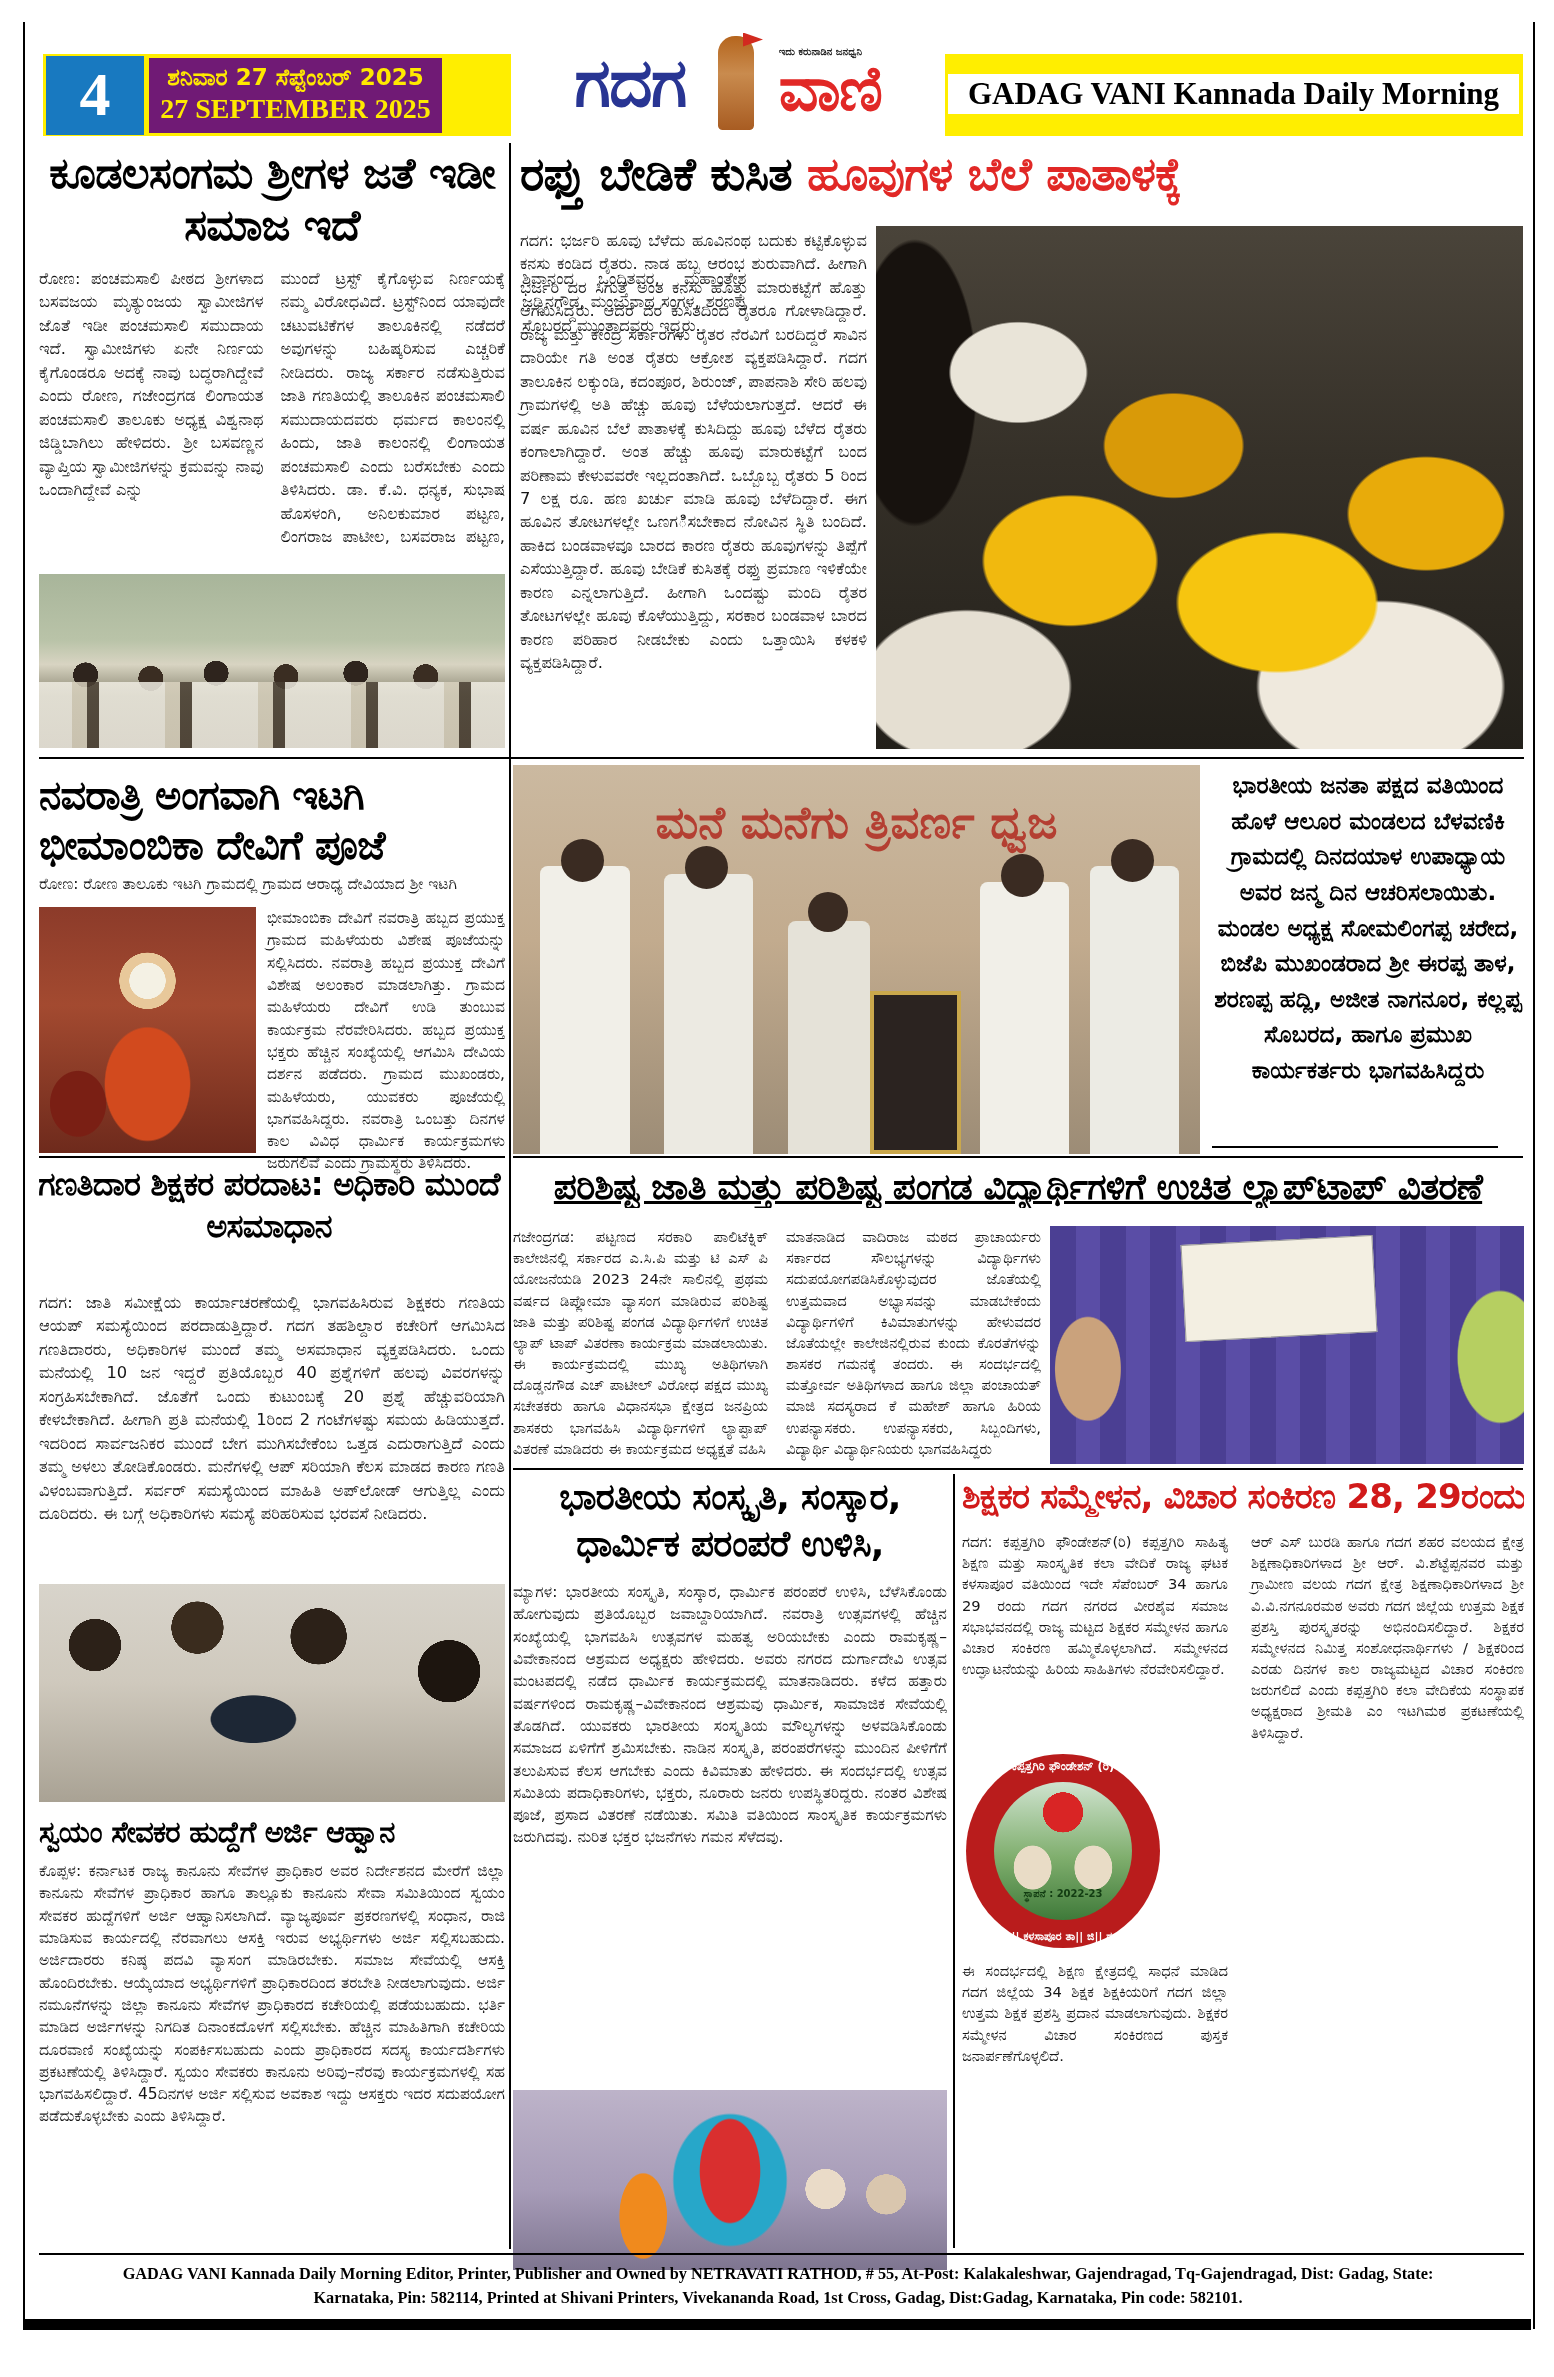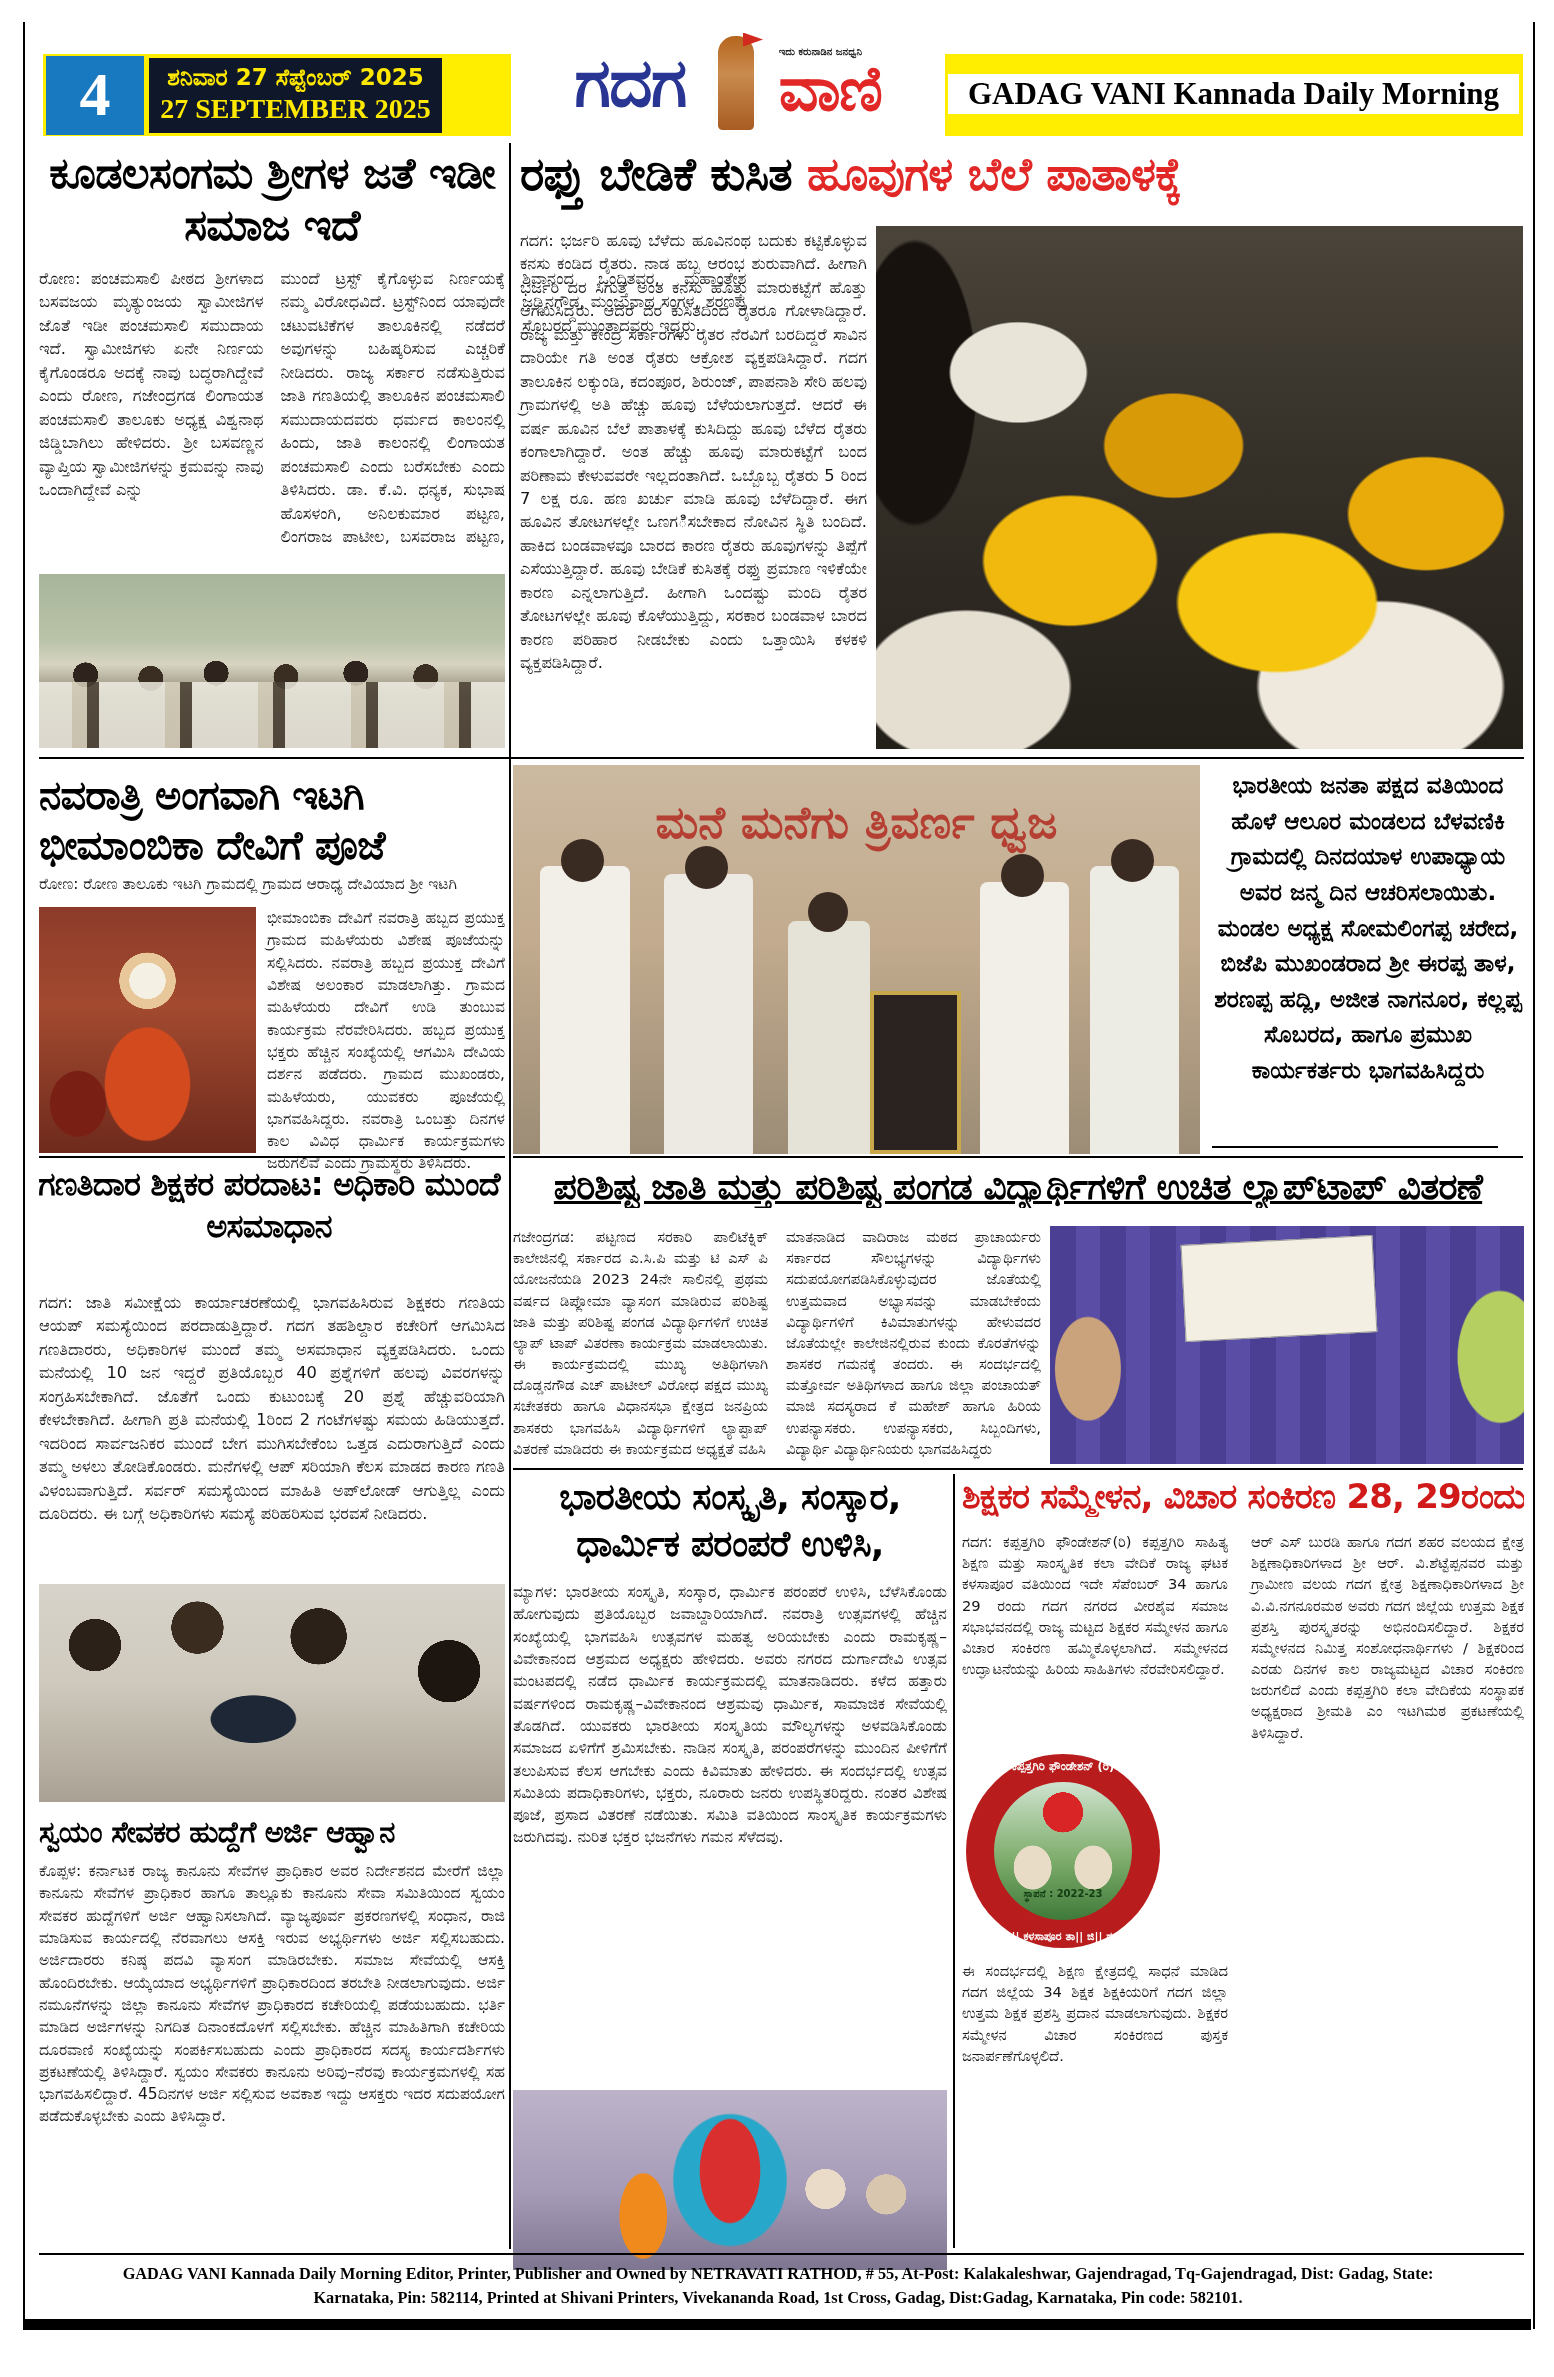--- a/index.html
+++ b/index.html
@@ -23,21 +23,21 @@
 <div id="page">
 
   <div class="abs" style="left:23px;top:22px;width:1508px;height:2307px;border-left:2.3px solid #000;border-right:2.3px solid #000;"></div>
 
   <div class="abs" style="left:43px;top:54px;width:1480px;height:82px;background:#ffee00;"></div>
 
   <div class="abs" style="left:46px;top:56px;width:98px;height:79px;background:#1879c0;color:#fff;font-weight:bold;font-size:62px;text-align:center;line-height:77px;font-family:'Liberation Serif',serif;">
     <span>4</span>
   </div>
 
-  <div class="abs" style="left:149px;top:58px;width:293px;height:75px;background:#0f172a;color:#ffe900;text-align:center;padding-top:6.2px;box-sizing:border-box;">
+  <div class="abs" style="left:149px;top:58px;width:293px;height:75px;background:#701a75;color:#ffe900;text-align:center;padding-top:6.2px;box-sizing:border-box;">
     <div style="font-size:23px;font-weight:bold;">ಶನಿವಾರ 27 ಸೆಪ್ಟೆಂಬರ್ 2025</div>
     <div class="serifb" style="font-size:28px;margin-top:1.5px;">27 SEPTEMBER 2025</div>
   </div>
 
   <div class="abs" style="left:511px;top:28px;width:434px;height:110px;background:#ffffff;display:flex;align-items:center;justify-content:center;">
     <span style="color:#283593;font-weight:bold;font-size:67px;letter-spacing:-1.5px;">ಗದಗ</span>
     <span class="abs" style="left:207px;top:7.7px;width:36px;height:94px;background:linear-gradient(180deg,#b5651d 0%,#c98b4e 40%,#a85c22 100%);border-radius:17px 17px 4.6px 4.6px;"></span>
     <span class="abs" style="left:232px;top:4.6px;width:20px;height:14px;background:#d22a1f;clip-path:polygon(0 0,100% 50%,0 100%);"></span>
     <span style="width:93px;"></span>
     <span style="display:inline-block;text-align:left;">

